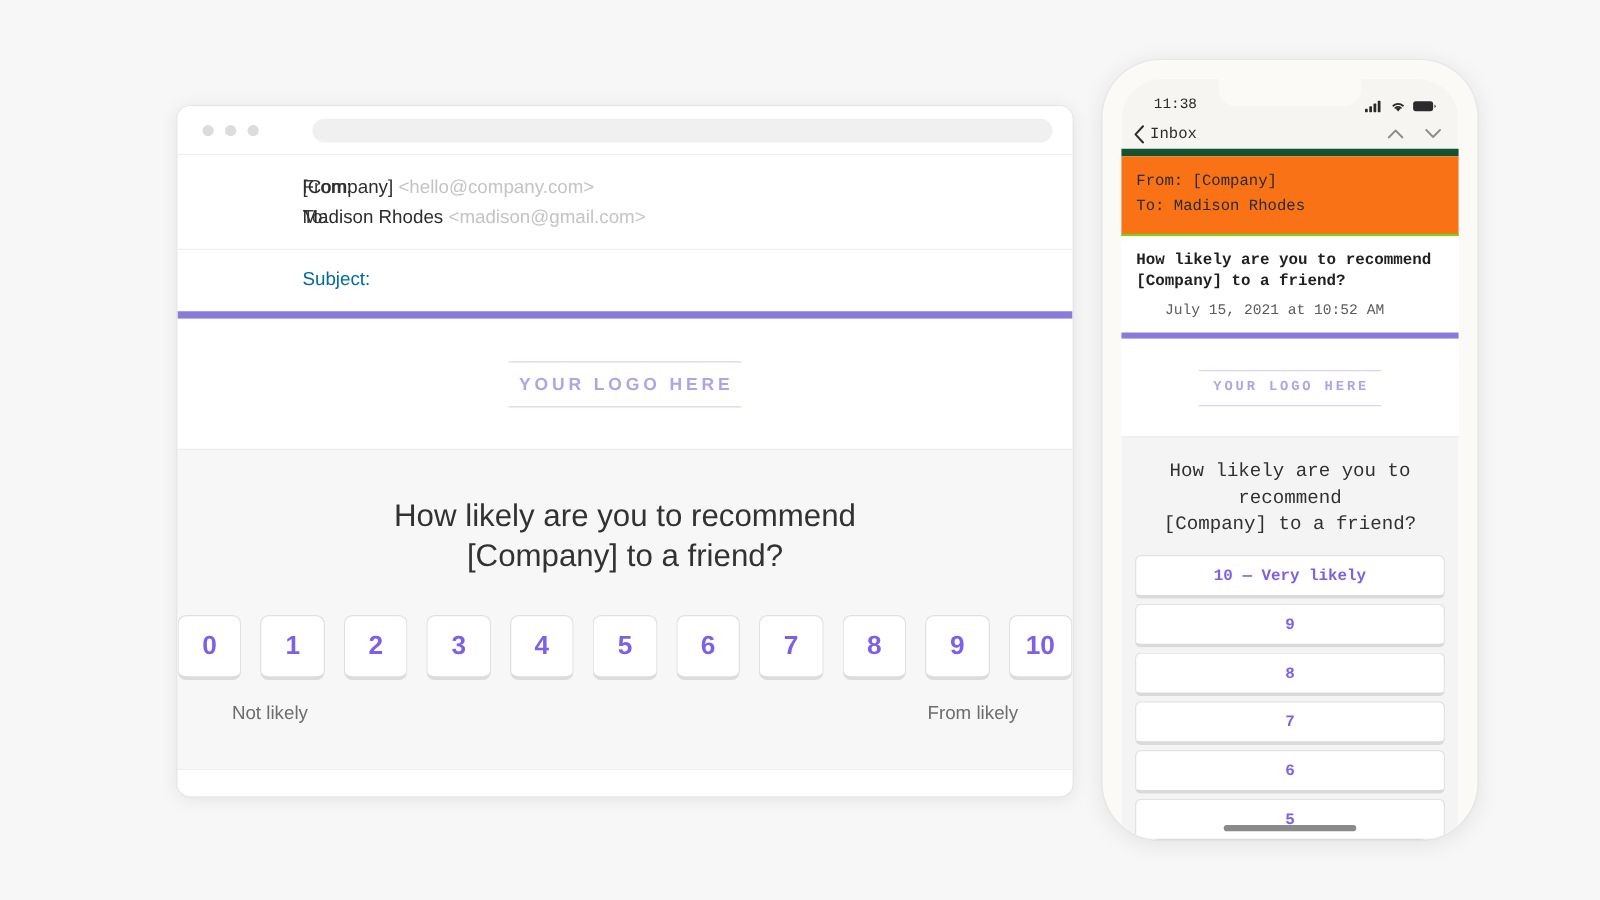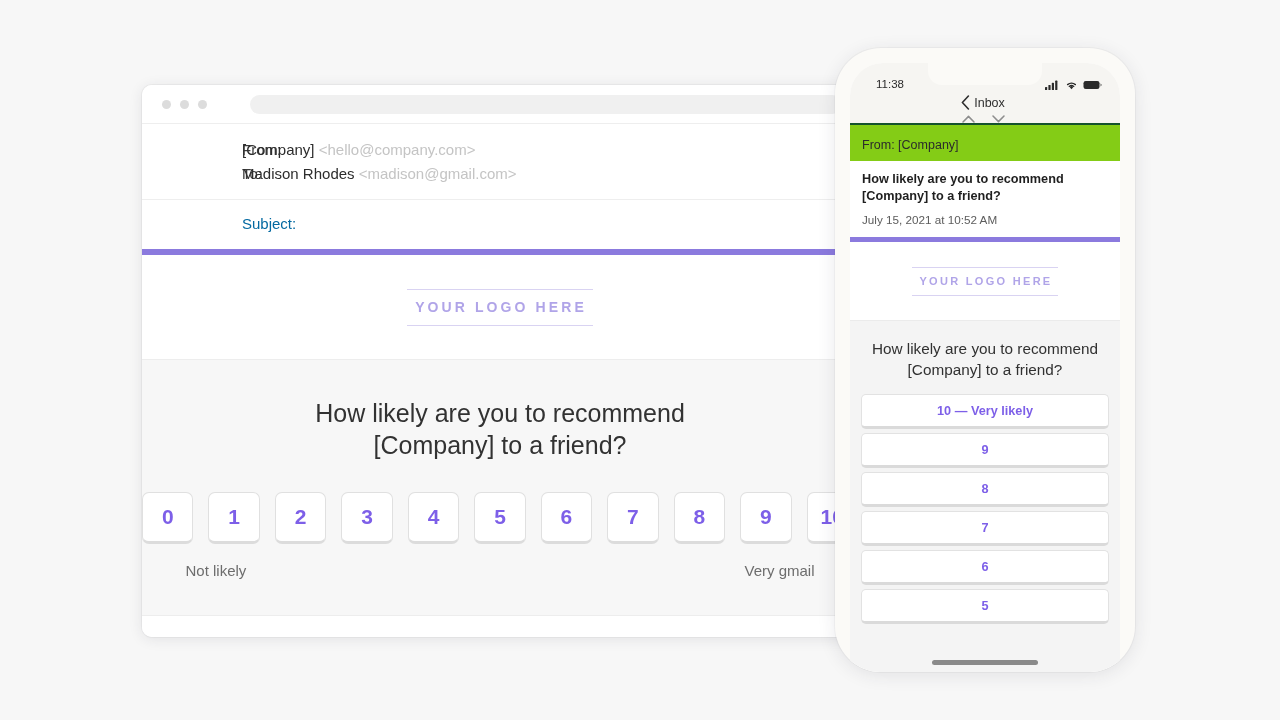--- a/index.html
+++ b/index.html
@@ -148,29 +148,30 @@
     align-items: center;
     justify-content: center;
     font-size: 13.5px;
     color: #e2e2e2;
   }
   .mail-footer .delighted-link { text-decoration: underline; color: #e2e2e2; }
 
   
   .phone {
     position: absolute;
-    left: 835px;
+    left: 882px;
     top: 48px;
     width: 300px;
     height: 624px;
     background: #fbfaf7;
     border-radius: 46px;
     box-shadow: 0 3px 18px rgba(40,40,60,0.10), 0 0 0 1px rgba(0,0,0,0.03);
     padding: 15px 15px 0 15px;
     overflow: hidden;
+    font-family: Liberation Mono, monospace;
   }
   .phone-screen {
     position: relative;
     width: 270px;
     height: 609px;
     background: #ffffff;
     border-radius: 33px 33px 0 0;
     overflow: hidden;
   }
 
@@ -191,45 +192,44 @@
     top: 0; left: 50%;
     transform: translateX(-50%);
     width: 114px; height: 22px;
     background: #fbfaf7;
     border-radius: 0 0 14px 14px;
   }
 
   .phone-navbar {
     height: 30px;
     background: #f6f5f2;
-    border-bottom: 2px solid #14532d;
+    border-bottom: 6px solid #14532d;
     display: flex;
     align-items: center;
     justify-content: space-between;
     padding: 0 14px 0 10px;
-    flex-direction: column;
   }
   .nav-back { display: flex; align-items: center; gap: 4px; font-size: 12.5px; color: #2e2e2e; }
   .nav-arrows { display: flex; gap: 17px; align-items: center; }
 
   .phone-mailmeta {
-    background: #84cc16;
-    padding: 10px 12px 0 12px;
-    border-bottom: 6px solid #84cc16;
+    background: #f97316;
+    padding: 10px 12px 12px 12px;
+    border-bottom: 2px solid #84cc16;
   }
   .pm-line { font-size: 12.5px; color: #2b2b2b; line-height: 20px; }
 
   .phone-subject-block {
     background: #ffffff;
     padding: 10px 12px 11px 12px;
   }
   .pm-subject {
     font-size: 12.7px; font-weight: bold; color: #1f1f1f; line-height: 17px;
   }
-  .pm-date { font-size: 11.7px; color: #5c5c5c; margin-top: 8px; }
+  .pm-date { font-size: 11.7px; color: #5c5c5c; margin-top: 8px; margin-left: 23px; }
 
   .phone-purple-bar { height: 5px; background: #8b7ade; }
 
   .phone-logo-band {
     background: #ffffff;
     height: 78px;
     display: flex; align-items: center; justify-content: center;
   }
   .phone-logo-plate { width: 146px; text-align: center; }
   .phone-logo-text {
@@ -322,21 +322,21 @@
         <div class="scale-btn">5</div>
         <div class="scale-btn">6</div>
         <div class="scale-btn">7</div>
         <div class="scale-btn">8</div>
         <div class="scale-btn">9</div>
         <div class="scale-btn">10</div>
       </div>
 
       <div class="scale-labels">
         <span>Not likely</span>
-        <span>Very gmail</span>
+        <span>From likely</span>
       </div>
     </div>
 
     <div class="mail-footer">
       <span>Powered by </span>
         <span class="delighted-link">Delighted</span>
     </div>
   </div>
 
   <div class="phone">
@@ -376,20 +376,21 @@
             <path d="M1 7 L6.5 1.4 L12 7" stroke="#8d8d8d" stroke-width="1.5" fill="none" stroke-linecap="round" stroke-linejoin="round"></path>
           </svg>
           <svg width="13" height="8" viewBox="0 0 13 8">
             <path d="M1 1 L6.5 6.6 L12 1" stroke="#8d8d8d" stroke-width="1.5" fill="none" stroke-linecap="round" stroke-linejoin="round"></path>
           </svg>
         </span>
       </div>
 
       <div class="phone-mailmeta">
         <div class="pm-line">From: [Company]</div>
+        <div class="pm-line">To: Madison Rhodes</div>
       </div>
 
       <div class="phone-subject-block">
         <div class="pm-subject">How likely are you to recommend</div>
         <div class="pm-subject">[Company] to a friend?</div>
         <div class="pm-date">July 15, 2021 at 10:52 AM</div>
       </div>
 
       <div class="phone-purple-bar"></div>
 

